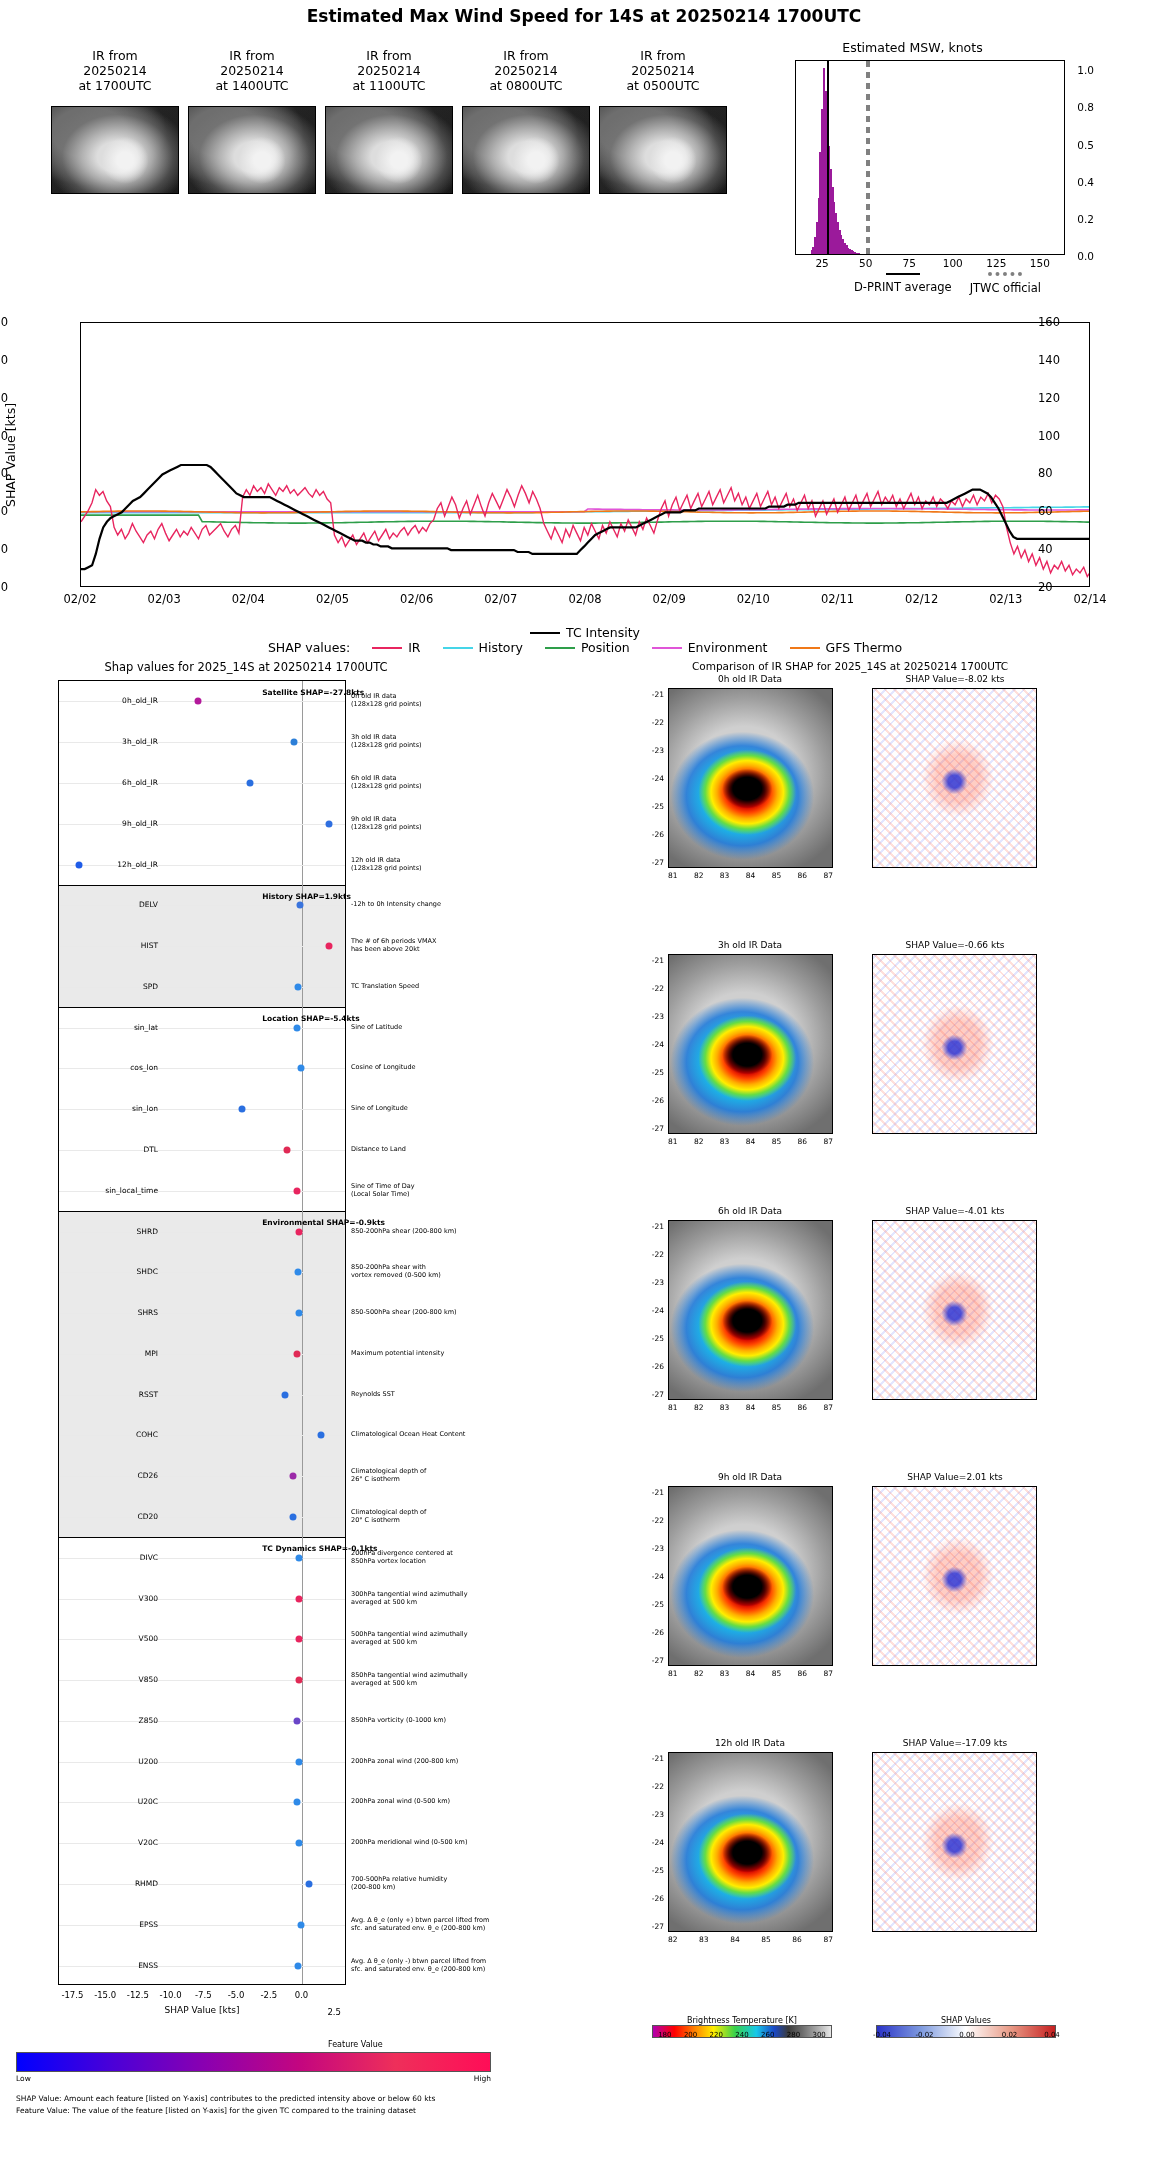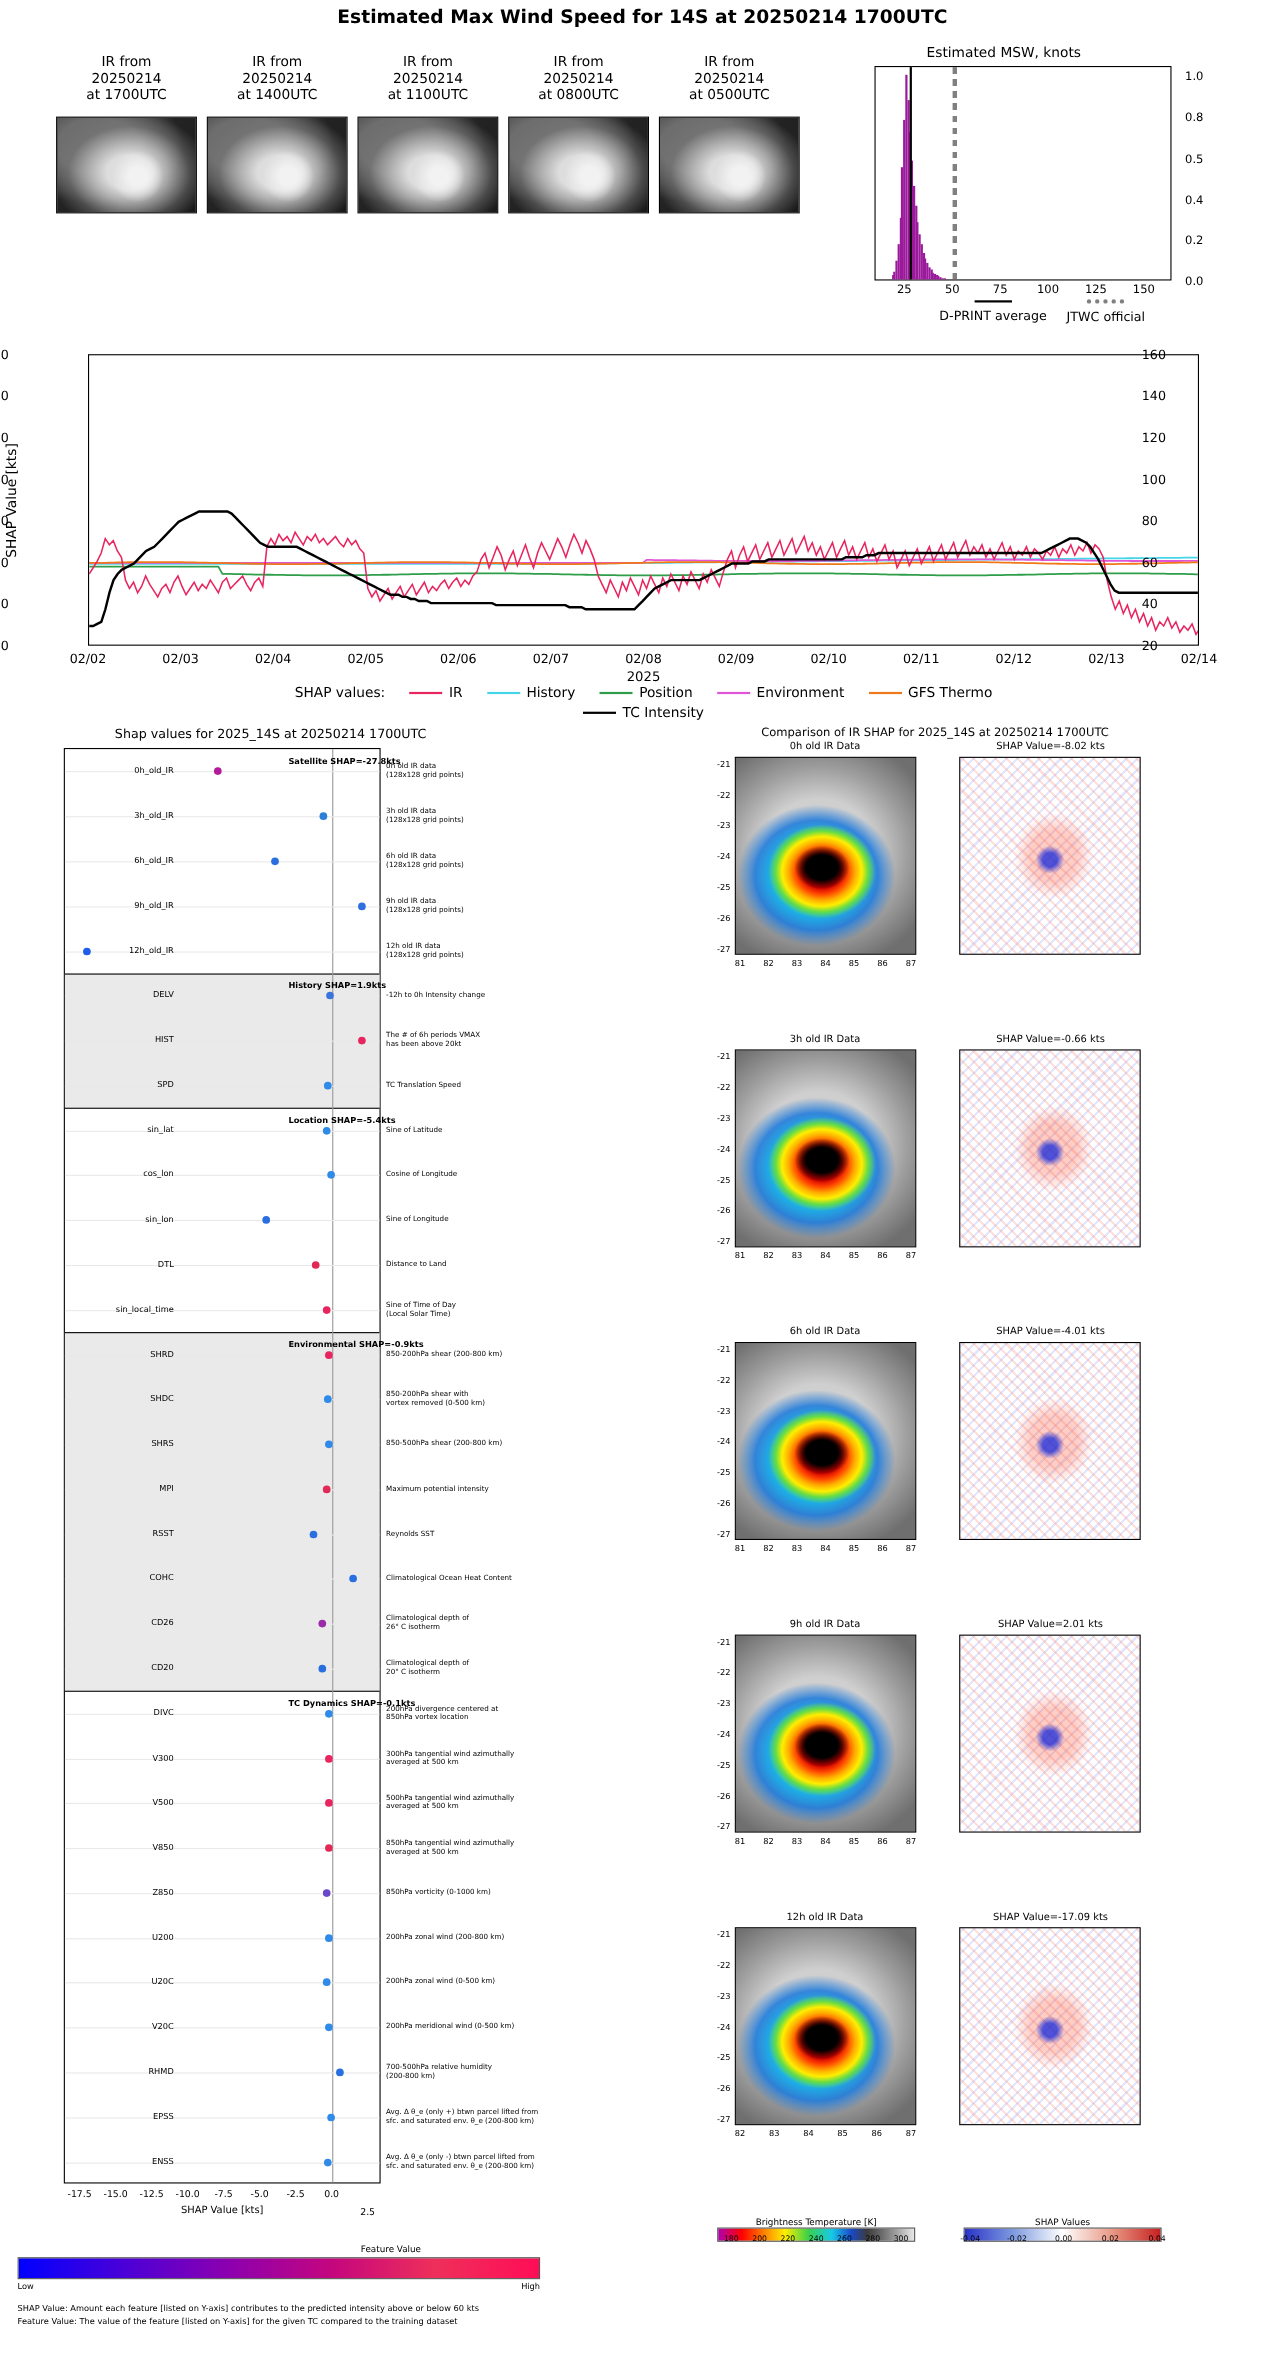--- a/index.html
+++ b/index.html
@@ -255,22 +255,27 @@
         <polyline points="0.0,189.7 3.7,189.7 7.3,189.7 11.0,189.7 14.7,189.7 18.4,189.7 22.0,189.7 25.7,189.7 29.4,189.7 33.1,189.7 36.7,189.7 40.4,189.7 44.1,189.7 47.7,189.7 51.4,189.7 55.1,189.7 58.8,189.7 62.4,189.7 66.1,189.7 69.8,189.7 73.5,189.7 77.1,189.7 80.8,189.7 84.5,189.7 88.1,189.7 91.8,189.7 95.5,189.7 99.2,189.7 102.8,189.7 106.5,189.7 110.2,189.7 113.9,189.7 117.5,189.7 121.2,189.7 124.9,189.7 128.5,189.7 132.2,189.7 135.9,189.7 139.6,189.7 143.2,189.7 146.9,189.7 150.6,189.7 154.3,189.7 157.9,189.7 161.6,189.7 165.3,189.7 168.9,189.7 172.6,189.7 176.3,189.7 180.0,189.7 183.6,189.7 187.3,189.7 191.0,189.7 194.7,189.7 198.3,189.7 202.0,189.7 205.7,189.7 209.3,189.7 213.0,189.7 216.7,189.7 220.4,189.7 224.0,189.7 227.7,189.7 231.4,189.7 235.1,189.7 238.7,189.7 242.4,189.7 246.1,189.7 249.7,189.7 253.4,189.7 257.1,189.7 260.8,189.7 264.4,189.7 268.1,189.7 271.8,189.7 275.5,189.7 279.1,189.7 282.8,189.7 286.5,189.7 290.1,189.7 293.8,189.7 297.5,189.7 301.2,189.7 304.8,189.7 308.5,189.7 312.2,189.7 315.9,189.7 319.5,189.7 323.2,189.7 326.9,189.7 330.5,189.7 334.2,189.7 337.9,189.7 341.6,189.7 345.2,189.7 348.9,189.7 352.6,189.7 356.3,189.7 359.9,189.7 363.6,189.7 367.3,189.7 370.9,189.7 374.6,189.7 378.3,189.7 382.0,189.7 385.6,189.7 389.3,189.7 393.0,189.7 396.7,189.7 400.3,189.7 404.0,189.7 407.7,189.7 411.3,189.7 415.0,189.7 418.7,189.7 422.4,189.7 426.0,189.7 429.7,189.7 433.4,189.7 437.1,189.7 440.7,189.7 444.4,189.7 448.1,189.7 451.7,189.7 455.4,189.3 459.1,189.2 462.8,189.2 466.4,189.2 470.1,189.1 473.8,189.1 477.5,189.1 481.1,189.0 484.8,189.0 488.5,189.0 492.1,188.9 495.8,188.9 499.5,188.8 503.2,188.8 506.8,188.8 510.5,188.7 514.2,188.7 517.9,188.7 521.5,188.6 525.2,188.6 528.9,188.6 532.5,188.5 536.2,188.5 539.9,188.5 543.6,188.4 547.2,188.4 550.9,188.3 554.6,188.3 558.3,188.3 561.9,188.2 565.6,188.2 569.3,188.2 572.9,188.1 576.6,188.1 580.3,188.1 584.0,188.0 587.6,188.0 591.3,188.0 595.0,187.9 598.7,187.9 602.3,187.8 606.0,187.8 609.7,187.8 613.3,187.7 617.0,187.7 620.7,187.7 624.4,187.6 628.0,187.6 631.7,187.6 635.4,187.5 639.1,187.5 642.7,187.5 646.4,187.4 650.1,187.4 653.7,187.3 657.4,187.3 661.1,187.3 664.8,187.2 668.4,187.2 672.1,187.2 675.8,187.1 679.5,187.1 683.1,187.1 686.8,187.0 690.5,187.0 694.1,187.0 697.8,186.9 701.5,186.9 705.2,186.8 708.8,186.8 712.5,186.8 716.2,186.7 719.9,186.7 723.5,186.7 727.2,186.6 730.9,186.6 734.5,186.6 738.2,186.5 741.9,186.5 745.6,186.4 749.2,186.4 752.9,186.4 756.6,186.3 760.3,186.3 763.9,186.3 767.6,186.2 771.3,186.2 774.9,186.2 778.6,186.1 782.3,186.1 786.0,186.1 789.6,186.0 793.3,186.0 797.0,185.9 800.7,185.9 804.3,185.9 808.0,185.8 811.7,185.8 815.3,185.8 819.0,185.7 822.7,185.7 826.4,185.7 830.0,185.6 833.7,185.6 837.4,185.6 841.1,185.5 844.7,185.5 848.4,185.4 852.1,185.4 855.7,185.4 859.4,185.3 863.1,185.3 866.8,185.3 870.4,185.2 874.1,185.2 877.8,185.2 881.5,185.1 885.1,185.1 888.8,185.1 892.5,185.0 896.1,185.0 899.8,184.9 903.5,184.9 907.2,184.9 910.8,184.8 914.5,184.8 918.2,184.8 921.9,184.7 925.5,184.7 929.2,184.7 932.9,184.6 936.5,184.6 940.2,184.6 943.9,184.5 947.6,184.5 951.2,184.4 954.9,184.4 958.6,184.4 962.3,184.3 965.9,184.3 969.6,184.3 973.3,184.2 976.9,184.2 980.6,184.2 984.3,184.1 988.0,184.1 991.6,184.1 995.3,184.0 999.0,184.0 1002.7,183.9 1006.3,183.9 1010.0,183.9" fill="none" stroke="#45d5e8" stroke-width="1.6"></polyline>
         <polyline points="0.0,192.1 3.7,192.1 7.3,192.1 11.0,192.1 14.7,192.1 18.4,192.1 22.0,192.1 25.7,192.1 29.4,192.1 33.1,192.1 36.7,192.1 40.4,192.1 44.1,192.1 47.7,192.1 51.4,192.1 55.1,192.1 58.8,192.1 62.4,192.1 66.1,192.1 69.8,192.1 73.5,192.1 77.1,192.1 80.8,192.1 84.5,192.1 88.1,192.1 91.8,192.1 95.5,192.1 99.2,192.1 102.8,192.1 106.5,192.1 110.2,192.1 113.9,192.1 117.5,192.1 121.2,198.7 124.9,198.7 128.5,198.8 132.2,198.9 135.9,199.0 139.6,199.0 143.2,199.1 146.9,199.2 150.6,199.3 154.3,199.3 157.9,199.4 161.6,199.5 165.3,199.5 168.9,199.6 172.6,199.7 176.3,199.7 180.0,199.8 183.6,199.8 187.3,199.9 191.0,199.9 194.7,200.0 198.3,200.0 202.0,200.0 205.7,200.0 209.3,200.1 213.0,200.1 216.7,200.1 220.4,200.1 224.0,200.1 227.7,200.0 231.4,200.0 235.1,200.0 238.7,200.0 242.4,199.9 246.1,199.9 249.7,199.8 253.4,199.8 257.1,199.7 260.8,199.7 264.4,199.6 268.1,199.5 271.8,199.5 275.5,199.4 279.1,199.3 282.8,199.2 286.5,199.2 290.1,199.1 293.8,199.0 297.5,198.9 301.2,198.9 304.8,198.8 308.5,198.7 312.2,198.7 315.9,198.6 319.5,198.5 323.2,198.5 326.9,198.4 330.5,198.4 334.2,198.3 337.9,198.3 341.6,198.3 345.2,198.2 348.9,198.2 352.6,198.2 356.3,198.2 359.9,198.2 363.6,198.2 367.3,198.2 370.9,198.2 374.6,198.2 378.3,198.3 382.0,198.3 385.6,198.3 389.3,198.4 393.0,198.4 396.7,198.5 400.3,198.5 404.0,198.6 407.7,198.6 411.3,198.7 415.0,198.8 418.7,198.8 422.4,198.9 426.0,199.0 429.7,199.1 433.4,199.1 437.1,199.2 440.7,199.3 444.4,199.4 448.1,199.4 451.7,199.5 455.4,199.6 459.1,199.6 462.8,199.7 466.4,199.8 470.1,199.8 473.8,199.9 477.5,199.9 481.1,200.0 484.8,200.0 488.5,200.0 492.1,200.0 495.8,200.1 499.5,200.1 503.2,200.1 506.8,200.1 510.5,200.1 514.2,200.1 517.9,200.0 521.5,200.0 525.2,200.0 528.9,199.9 532.5,199.9 536.2,199.9 539.9,199.8 543.6,199.8 547.2,199.7 550.9,199.6 554.6,199.6 558.3,199.5 561.9,199.4 565.6,199.4 569.3,199.3 572.9,199.2 576.6,199.1 580.3,199.1 584.0,199.0 587.6,198.9 591.3,198.8 595.0,198.8 598.7,198.7 602.3,198.6 606.0,198.6 609.7,198.5 613.3,198.5 617.0,198.4 620.7,198.4 624.4,198.3 628.0,198.3 631.7,198.2 635.4,198.2 639.1,198.2 642.7,198.2 646.4,198.2 650.1,198.2 653.7,198.2 657.4,198.2 661.1,198.2 664.8,198.2 668.4,198.3 672.1,198.3 675.8,198.3 679.5,198.4 683.1,198.4 686.8,198.5 690.5,198.5 694.1,198.6 697.8,198.7 701.5,198.7 705.2,198.8 708.8,198.9 712.5,199.0 716.2,199.0 719.9,199.1 723.5,199.2 727.2,199.3 730.9,199.3 734.5,199.4 738.2,199.5 741.9,199.5 745.6,199.6 749.2,199.7 752.9,199.7 756.6,199.8 760.3,199.8 763.9,199.9 767.6,199.9 771.3,200.0 774.9,200.0 778.6,200.0 782.3,200.0 786.0,200.1 789.6,200.1 793.3,200.1 797.0,200.1 800.7,200.1 804.3,200.0 808.0,200.0 811.7,200.0 815.3,200.0 819.0,199.9 822.7,199.9 826.4,199.8 830.0,199.8 833.7,199.7 837.4,199.7 841.1,199.6 844.7,199.5 848.4,199.5 852.1,199.4 855.7,199.3 859.4,199.3 863.1,199.2 866.8,199.1 870.4,199.0 874.1,198.9 877.8,198.9 881.5,198.8 885.1,198.7 888.8,198.7 892.5,198.6 896.1,198.5 899.8,198.5 903.5,198.4 907.2,198.4 910.8,198.3 914.5,198.3 918.2,198.3 921.9,198.2 925.5,198.2 929.2,198.2 932.9,198.2 936.5,198.2 940.2,198.2 943.9,198.2 947.6,198.2 951.2,198.2 954.9,198.2 958.6,198.3 962.3,198.3 965.9,198.4 969.6,198.4 973.3,198.5 976.9,198.5 980.6,198.6 984.3,198.6 988.0,198.7 991.6,198.8 995.3,198.8 999.0,198.9 1002.7,199.0 1006.3,199.1 1010.0,199.1" fill="none" stroke="#2e9e4a" stroke-width="1.6"></polyline>
         <polyline points="0.0,188.7 3.7,188.7 7.3,188.7 11.0,188.7 14.7,188.7 18.4,188.7 22.0,188.7 25.7,188.7 29.4,188.7 33.1,188.7 36.7,188.7 40.4,188.7 44.1,188.7 47.7,188.7 51.4,188.7 55.1,188.7 58.8,188.7 62.4,188.7 66.1,188.7 69.8,188.7 73.5,188.7 77.1,188.7 80.8,188.7 84.5,188.7 88.1,188.7 91.8,188.7 95.5,188.7 99.2,188.7 102.8,188.7 106.5,188.7 110.2,188.7 113.9,188.7 117.5,188.7 121.2,188.7 124.9,188.7 128.5,188.7 132.2,188.7 135.9,188.7 139.6,188.7 143.2,188.7 146.9,188.7 150.6,188.7 154.3,188.7 157.9,188.7 161.6,188.7 165.3,188.7 168.9,188.7 172.6,188.7 176.3,188.7 180.0,188.7 183.6,188.7 187.3,188.7 191.0,188.7 194.7,188.7 198.3,188.7 202.0,188.7 205.7,188.7 209.3,188.7 213.0,188.7 216.7,188.7 220.4,188.7 224.0,188.7 227.7,188.7 231.4,188.7 235.1,188.7 238.7,188.7 242.4,188.7 246.1,188.7 249.7,188.7 253.4,188.7 257.1,188.7 260.8,188.7 264.4,188.7 268.1,188.7 271.8,188.7 275.5,188.7 279.1,188.7 282.8,188.7 286.5,188.7 290.1,188.7 293.8,188.7 297.5,188.7 301.2,188.7 304.8,188.7 308.5,188.7 312.2,188.7 315.9,188.7 319.5,188.7 323.2,188.7 326.9,188.7 330.5,188.7 334.2,188.7 337.9,188.7 341.6,188.7 345.2,188.7 348.9,188.7 352.6,188.7 356.3,188.7 359.9,188.7 363.6,188.7 367.3,188.7 370.9,188.7 374.6,188.7 378.3,188.7 382.0,188.7 385.6,188.7 389.3,188.7 393.0,188.7 396.7,188.7 400.3,188.7 404.0,188.7 407.7,188.7 411.3,188.7 415.0,188.7 418.7,188.7 422.4,188.7 426.0,188.7 429.7,188.7 433.4,188.7 437.1,188.7 440.7,188.7 444.4,188.7 448.1,188.7 451.7,188.7 455.4,188.7 459.1,188.7 462.8,188.7 466.4,188.7 470.1,188.7 473.8,188.7 477.5,188.7 481.1,188.7 484.8,188.7 488.5,188.7 492.1,188.7 495.8,188.7 499.5,188.7 503.2,188.7 506.8,186.0 510.5,186.0 514.2,186.1 517.9,186.1 521.5,186.2 525.2,186.2 528.9,186.3 532.5,186.3 536.2,186.4 539.9,186.4 543.6,186.5 547.2,186.5 550.9,186.5 554.6,186.6 558.3,186.6 561.9,186.7 565.6,186.7 569.3,186.8 572.9,186.8 576.6,186.8 580.3,186.9 584.0,186.9 587.6,186.9 591.3,186.9 595.0,187.0 598.7,187.0 602.3,187.0 606.0,187.0 609.7,187.0 613.3,187.0 617.0,187.0 620.7,187.0 624.4,187.0 628.0,187.0 631.7,187.0 635.4,187.0 639.1,187.0 642.7,186.9 646.4,186.9 650.1,186.9 653.7,186.9 657.4,186.8 661.1,186.8 664.8,186.8 668.4,186.7 672.1,186.7 675.8,186.6 679.5,186.6 683.1,186.5 686.8,186.5 690.5,186.5 694.1,186.4 697.8,186.4 701.5,186.3 705.2,186.3 708.8,186.2 712.5,186.2 716.2,186.1 719.9,186.1 723.5,186.0 727.2,186.0 730.9,185.9 734.5,185.9 738.2,185.8 741.9,185.8 745.6,185.8 749.2,185.7 752.9,185.7 756.6,185.7 760.3,185.6 763.9,185.6 767.6,185.6 771.3,185.6 774.9,185.5 778.6,185.5 782.3,185.5 786.0,185.5 789.6,185.5 793.3,185.5 797.0,185.5 800.7,185.5 804.3,185.5 808.0,185.5 811.7,185.5 815.3,185.6 819.0,185.6 822.7,185.6 826.4,185.6 830.0,185.7 833.7,185.7 837.4,185.7 841.1,185.8 844.7,185.8 848.4,185.8 852.1,185.9 855.7,185.9 859.4,186.0 863.1,186.0 866.8,186.1 870.4,186.1 874.1,186.2 877.8,186.2 881.5,186.3 885.1,186.3 888.8,186.4 892.5,186.4 896.1,186.5 899.8,186.5 903.5,186.5 907.2,186.6 910.8,186.6 914.5,186.7 918.2,186.7 921.9,186.8 925.5,186.8 929.2,186.8 932.9,186.9 936.5,186.9 940.2,186.9 943.9,186.9 947.6,187.0 951.2,187.0 954.9,187.0 958.6,187.0 962.3,187.0 965.9,187.0 969.6,187.0 973.3,187.0 976.9,187.0 980.6,187.0 984.3,187.0 988.0,187.0 991.6,187.0 995.3,186.9 999.0,186.9 1002.7,186.9 1006.3,186.9 1010.0,186.8" fill="none" stroke="#e055d8" stroke-width="1.6"></polyline>
         <polyline points="0.0,188.9 3.7,188.8 7.3,188.7 11.0,188.6 14.7,188.6 18.4,188.5 22.0,188.4 25.7,188.3 29.4,188.3 33.1,188.2 36.7,188.1 40.4,188.1 44.1,188.0 47.7,188.0 51.4,188.0 55.1,188.0 58.8,188.0 62.4,188.0 66.1,188.0 69.8,188.0 73.5,188.0 77.1,188.0 80.8,188.1 84.5,188.1 88.1,188.2 91.8,188.2 95.5,188.3 99.2,188.4 102.8,188.5 106.5,188.5 110.2,188.6 113.9,188.7 117.5,188.8 121.2,188.9 124.9,189.0 128.5,189.1 132.2,189.2 135.9,189.2 139.6,189.3 143.2,189.4 146.9,189.5 150.6,189.5 154.3,189.6 157.9,189.7 161.6,189.7 165.3,189.8 168.9,189.8 172.6,189.8 176.3,189.8 180.0,189.9 183.6,189.9 187.3,189.8 191.0,189.8 194.7,189.8 198.3,189.8 202.0,189.7 205.7,189.7 209.3,189.6 213.0,189.6 216.7,189.5 220.4,189.4 224.0,189.4 227.7,189.3 231.4,189.2 235.1,189.1 238.7,189.0 242.4,188.9 246.1,188.9 249.7,188.8 253.4,188.7 257.1,188.6 260.8,188.5 264.4,188.4 268.1,188.4 271.8,188.3 275.5,188.2 279.1,188.2 282.8,188.1 286.5,188.1 290.1,188.0 293.8,188.0 297.5,188.0 301.2,188.0 304.8,188.0 308.5,188.0 312.2,188.0 315.9,188.0 319.5,188.0 323.2,188.1 326.9,188.1 330.5,188.2 334.2,188.2 337.9,188.3 341.6,188.3 345.2,188.4 348.9,188.5 352.6,188.6 356.3,188.7 359.9,188.8 363.6,188.8 367.3,188.9 370.9,189.0 374.6,189.1 378.3,189.2 382.0,189.3 385.6,189.4 389.3,189.4 393.0,189.5 396.7,189.6 400.3,189.6 404.0,189.7 407.7,189.7 411.3,189.8 415.0,189.8 418.7,189.8 422.4,189.8 426.0,189.9 429.7,189.9 433.4,189.8 437.1,189.8 440.7,189.8 444.4,189.8 448.1,189.7 451.7,189.7 455.4,189.6 459.1,189.6 462.8,189.5 466.4,189.4 470.1,189.3 473.8,189.2 477.5,189.2 481.1,189.1 484.8,189.0 488.5,188.9 492.1,188.8 495.8,188.7 499.5,188.6 503.2,188.6 506.8,188.5 510.5,188.4 514.2,188.3 517.9,188.3 521.5,188.2 525.2,188.1 528.9,188.1 532.5,188.0 536.2,188.0 539.9,188.0 543.6,188.0 547.2,188.0 550.9,188.0 554.6,188.0 558.3,188.0 561.9,188.0 565.6,188.0 569.3,188.1 572.9,188.1 576.6,188.2 580.3,188.2 584.0,188.3 587.6,188.4 591.3,188.5 595.0,188.5 598.7,188.6 602.3,188.7 606.0,188.8 609.7,188.9 613.3,189.0 617.0,189.1 620.7,189.2 624.4,189.2 628.0,189.3 631.7,189.4 635.4,189.5 639.1,189.5 642.7,189.6 646.4,189.7 650.1,189.7 653.7,189.8 657.4,189.8 661.1,189.8 664.8,189.8 668.4,189.9 672.1,189.9 675.8,189.8 679.5,189.8 683.1,189.8 686.8,189.8 690.5,189.7 694.1,189.7 697.8,189.6 701.5,189.6 705.2,189.5 708.8,189.4 712.5,189.4 716.2,189.3 719.9,189.2 723.5,189.1 727.2,189.0 730.9,188.9 734.5,188.9 738.2,188.8 741.9,188.7 745.6,188.6 749.2,188.5 752.9,188.4 756.6,188.4 760.3,188.3 763.9,188.2 767.6,188.2 771.3,188.1 774.9,188.1 778.6,188.0 782.3,188.0 786.0,188.0 789.6,188.0 793.3,188.0 797.0,188.0 800.7,188.0 804.3,188.0 808.0,188.0 811.7,188.1 815.3,188.1 819.0,188.2 822.7,188.2 826.4,188.3 830.0,188.4 833.7,188.4 837.4,188.5 841.1,188.6 844.7,188.7 848.4,188.8 852.1,188.9 855.7,188.9 859.4,189.0 863.1,189.1 866.8,189.2 870.4,189.3 874.1,189.4 877.8,189.4 881.5,189.5 885.1,189.6 888.8,189.6 892.5,189.7 896.1,189.7 899.8,189.8 903.5,189.8 907.2,189.8 910.8,189.8 914.5,189.9 918.2,189.9 921.9,189.8 925.5,189.8 929.2,189.8 932.9,189.8 936.5,189.7 940.2,189.7 943.9,189.6 947.6,189.5 951.2,189.5 954.9,189.4 958.6,189.3 962.3,189.2 965.9,189.2 969.6,189.1 973.3,189.0 976.9,188.9 980.6,188.8 984.3,188.7 988.0,188.6 991.6,188.5 995.3,188.5 999.0,188.4 1002.7,188.3 1006.3,188.2 1010.0,188.2" fill="none" stroke="#f07818" stroke-width="1.6"></polyline>
         <polyline points="0.0,198.8 3.7,193.1 7.3,187.4 11.0,179.8 14.7,166.6 18.4,172.3 22.0,168.5 25.7,177.9 29.4,183.6 33.1,204.4 36.7,212.0 40.4,206.3 44.1,215.8 47.7,210.1 51.4,200.6 55.1,208.2 58.8,213.9 62.4,219.6 66.1,212.0 69.8,208.2 73.5,215.8 77.1,206.3 80.8,200.6 84.5,210.1 88.1,217.7 91.8,212.0 95.5,206.3 99.2,213.9 102.8,208.2 106.5,212.0 110.2,204.4 113.9,210.1 117.5,215.8 121.2,206.3 124.9,202.5 128.5,212.0 132.2,208.2 135.9,204.4 139.6,200.6 143.2,208.2 146.9,213.9 150.6,206.3 154.3,202.5 157.9,210.1 161.6,174.1 165.3,166.6 168.9,172.3 172.6,162.8 176.3,168.5 180.0,164.7 183.6,170.4 187.3,160.9 191.0,166.6 194.7,172.3 198.3,164.7 202.0,168.5 205.7,162.8 209.3,170.4 213.0,166.6 216.7,172.3 220.4,168.5 224.0,164.7 227.7,170.4 231.4,174.1 235.1,166.6 238.7,172.3 242.4,168.5 246.1,176.0 249.7,179.8 253.4,212.0 257.1,219.6 260.8,213.9 264.4,223.4 268.1,217.7 271.8,212.0 275.5,221.5 279.1,215.8 282.8,210.1 286.5,219.6 290.1,213.9 293.8,208.2 297.5,217.7 301.2,212.0 304.8,206.3 308.5,215.8 312.2,210.1 315.9,213.9 319.5,208.2 323.2,204.4 326.9,212.0 330.5,206.3 334.2,202.5 337.9,210.1 341.6,204.4 345.2,208.2 348.9,200.6 352.6,196.9 356.3,185.5 359.9,179.8 363.6,193.1 367.3,183.6 370.9,174.1 374.6,181.7 378.3,195.0 382.0,185.5 385.6,177.9 389.3,191.2 393.0,181.7 396.7,172.3 400.3,183.6 404.0,193.1 407.7,179.8 411.3,170.4 415.0,177.9 418.7,185.5 422.4,176.0 426.0,166.6 429.7,174.1 433.4,183.6 437.1,172.3 440.7,162.8 444.4,170.4 448.1,179.8 451.7,168.5 455.4,176.0 459.1,185.5 462.8,200.6 466.4,208.2 470.1,215.8 473.8,204.4 477.5,212.0 481.1,219.6 484.8,206.3 488.5,213.9 492.1,202.5 495.8,210.1 499.5,217.7 503.2,204.4 506.8,212.0 510.5,200.6 514.2,208.2 517.9,215.8 521.5,202.5 525.2,210.1 528.9,198.8 532.5,206.3 536.2,213.9 539.9,200.6 543.6,208.2 547.2,196.9 550.9,204.4 554.6,212.0 558.3,198.8 561.9,206.3 565.6,195.0 569.3,202.5 572.9,210.1 576.6,196.9 580.3,185.5 584.0,177.9 587.6,193.1 591.3,181.7 595.0,174.1 598.7,187.4 602.3,179.8 606.0,172.3 609.7,185.5 613.3,177.9 617.0,170.4 620.7,183.6 624.4,176.0 628.0,168.5 631.7,181.7 635.4,174.1 639.1,166.6 642.7,179.8 646.4,172.3 650.1,164.7 653.7,177.9 657.4,170.4 661.1,181.7 664.8,174.1 668.4,185.5 672.1,177.9 675.8,170.4 679.5,183.6 683.1,176.0 686.8,168.5 690.5,181.7 694.1,174.1 697.8,185.5 701.5,177.9 705.2,170.4 708.8,183.6 712.5,176.0 716.2,187.4 719.9,179.8 723.5,172.3 727.2,185.5 730.9,177.9 734.5,193.1 738.2,185.5 741.9,177.9 745.6,191.2 749.2,183.6 752.9,176.0 756.6,189.3 760.3,181.7 763.9,174.1 767.6,187.4 771.3,179.8 774.9,172.3 778.6,185.5 782.3,177.9 786.0,170.4 789.6,183.6 793.3,176.0 797.0,168.5 800.7,181.7 804.3,174.1 808.0,179.8 811.7,172.3 815.3,183.6 819.0,176.0 822.7,185.5 826.4,177.9 830.0,170.4 833.7,181.7 837.4,174.1 841.1,185.5 844.7,177.9 848.4,181.7 852.1,174.1 855.7,183.6 859.4,176.0 863.1,179.8 866.8,185.5 870.4,177.9 874.1,181.7 877.8,174.1 881.5,183.6 885.1,176.0 888.8,179.8 892.5,172.3 896.1,181.7 899.8,174.1 903.5,177.9 907.2,170.4 910.8,179.8 914.5,172.3 918.2,176.0 921.9,183.6 925.5,204.4 929.2,219.6 932.9,230.9 936.5,223.4 940.2,234.7 943.9,227.1 947.6,238.5 951.2,230.9 954.9,242.3 958.6,234.7 962.3,246.1 965.9,238.5 969.6,249.9 973.3,242.3 976.9,246.1 980.6,238.5 984.3,248.0 988.0,242.3 991.6,251.8 995.3,246.1 999.0,249.9 1002.7,244.2 1006.3,253.6 1010.0,248.0" fill="none" stroke="#e8255f" stroke-width="1.4"></polyline>
         <polyline points="0.0,246.1 3.7,246.1 7.4,244.2 11.1,242.3 14.8,230.9 18.5,215.8 22.2,204.4 25.9,198.8 29.6,195.0 33.3,193.1 37.0,191.2 40.7,189.3 44.4,185.5 48.1,181.7 51.8,177.9 55.5,176.0 59.2,174.1 62.9,170.4 66.6,166.6 70.3,162.8 74.0,159.0 77.7,155.2 81.4,151.4 85.1,149.5 88.8,147.6 92.5,145.8 96.2,143.9 99.9,142.0 103.6,142.0 107.3,142.0 111.0,142.0 114.7,142.0 118.4,142.0 122.1,142.0 125.8,142.0 129.5,143.9 133.2,147.6 136.9,151.4 140.6,155.2 144.3,159.0 148.0,162.8 151.7,166.6 155.4,170.4 159.1,172.3 162.8,174.1 166.5,174.1 170.2,174.1 173.9,174.1 177.6,174.1 181.3,174.1 185.0,174.1 188.7,174.1 192.4,176.0 196.1,177.9 199.8,179.8 203.5,181.7 207.2,183.6 210.9,185.5 214.6,187.4 218.3,189.3 222.0,191.2 225.7,193.1 229.4,195.0 233.1,196.9 236.8,198.8 240.5,200.6 244.2,202.5 247.9,204.4 251.6,206.3 255.3,208.2 259.0,210.1 262.7,212.0 266.4,213.9 270.1,215.8 273.8,217.7 277.5,217.7 281.2,217.7 284.9,219.6 288.6,219.6 292.3,221.5 296.0,221.5 299.7,223.4 303.4,223.4 307.1,223.4 310.8,225.3 314.5,225.3 318.2,225.3 321.9,225.3 325.6,225.3 329.3,225.3 333.0,225.3 336.7,225.3 340.4,225.3 344.1,225.3 347.8,225.3 351.5,225.3 355.2,225.3 358.9,225.3 362.6,225.3 366.3,225.3 370.0,227.1 373.7,227.1 377.4,227.1 381.1,227.1 384.8,227.1 388.5,227.1 392.2,227.1 395.9,227.1 399.6,227.1 403.3,227.1 407.0,227.1 410.7,227.1 414.4,227.1 418.1,227.1 421.8,227.1 425.5,227.1 429.2,227.1 432.9,227.1 436.6,229.0 440.3,229.0 444.0,229.0 447.7,229.0 451.4,230.9 455.1,230.9 458.8,230.9 462.5,230.9 466.2,230.9 469.9,230.9 473.6,230.9 477.3,230.9 481.0,230.9 484.7,230.9 488.4,230.9 492.1,230.9 495.8,230.9 499.5,227.1 503.2,223.4 506.8,219.6 510.5,215.8 514.2,212.0 517.9,210.1 521.6,208.2 525.3,206.3 529.0,204.4 532.7,204.4 536.4,204.4 540.1,204.4 543.8,204.4 547.5,204.4 551.2,204.4 554.9,204.4 558.6,202.5 562.3,200.6 566.0,198.8 569.7,196.9 573.4,195.0 577.1,193.1 580.8,191.2 584.5,189.3 588.2,189.3 591.9,189.3 595.6,189.3 599.3,189.3 603.0,187.4 606.7,187.4 610.4,187.4 614.1,187.4 617.8,185.5 621.5,185.5 625.2,185.5 628.9,185.5 632.6,185.5 636.3,185.5 640.0,185.5 643.7,185.5 647.4,185.5 651.1,185.5 654.8,185.5 658.5,185.5 662.2,185.5 665.9,185.5 669.6,185.5 673.3,185.5 677.0,185.5 680.7,185.5 684.4,185.5 688.1,183.6 691.8,183.6 695.5,183.6 699.2,183.6 702.9,183.6 706.6,181.7 710.3,181.7 714.0,181.7 717.7,179.8 721.4,179.8 725.1,179.8 728.8,179.8 732.5,179.8 736.2,179.8 739.9,179.8 743.6,179.8 747.3,179.8 751.0,179.8 754.7,179.8 758.4,179.8 762.1,179.8 765.8,179.8 769.5,179.8 773.2,179.8 776.9,179.8 780.6,179.8 784.3,179.8 788.0,179.8 791.7,179.8 795.4,179.8 799.1,179.8 802.8,179.8 806.5,179.8 810.2,179.8 813.9,179.8 817.6,179.8 821.3,179.8 825.0,179.8 828.7,179.8 832.4,179.8 836.1,179.8 839.8,179.8 843.5,179.8 847.2,179.8 850.9,179.8 854.6,179.8 858.3,179.8 862.0,179.8 865.7,179.8 869.4,177.9 873.1,176.0 876.8,174.1 880.5,172.3 884.2,170.4 887.9,168.5 891.6,166.6 895.3,166.6 899.0,166.6 902.7,168.5 906.4,170.4 910.1,174.1 913.8,179.8 917.5,185.5 921.2,193.1 924.9,200.6 928.6,208.2 932.3,213.9 936.0,215.8 939.7,215.8 943.4,215.8 947.1,215.8 950.8,215.8 954.5,215.8 958.2,215.8 961.9,215.8 965.6,215.8 969.3,215.8 973.0,215.8 976.7,215.8 980.4,215.8 984.1,215.8 987.8,215.8 991.5,215.8 995.2,215.8 998.9,215.8 1002.6,215.8 1006.3,215.8 1010.0,215.8" fill="none" stroke="#000000" stroke-width="2.2"></polyline>
       </svg>
   </div>
   <div id="ts-ylab-l">SHAP Value [kts]</div>
 
-  <div class="abs" id="ts-xlab">2025</div>
   <div class="abs" id="ts-legend">
+    <div class="row" style="margin-top:3px">
+      <span class="lg">
+          <span class="lgline" style="border-color:#000"></span>
+          <span>TC Intensity</span>
+        </span>
+    </div>
     <div class="row">
       <span>SHAP values:</span>
       <span class="lg">
           <span class="lgline" style="border-color:#e8255f"></span>
           <span>IR</span>
         </span>
       <span class="lg">
           <span class="lgline" style="border-color:#45d5e8"></span>
           <span>History</span>
         </span>
@@ -278,26 +283,20 @@
           <span class="lgline" style="border-color:#2e9e4a"></span>
           <span>Position</span>
         </span>
       <span class="lg">
           <span class="lgline" style="border-color:#e055d8"></span>
           <span>Environment</span>
         </span>
       <span class="lg">
           <span class="lgline" style="border-color:#f07818"></span>
           <span>GFS Thermo</span>
-        </span>
-    </div>
-    <div class="row" style="margin-top:3px">
-      <span class="lg">
-          <span class="lgline" style="border-color:#000"></span>
-          <span>TC Intensity</span>
         </span>
     </div>
   </div>
 <div class="ty" style="top: 22px;">100</div>
     <div class="ty" style="top: 59.8571px;">80</div>
     <div class="ty" style="top: 97.7143px;">60</div>
     <div class="ty" style="top: 135.571px;">40</div>
     <div class="ty" style="top: 173.429px;">20</div>
     <div class="ty" style="top: 211.286px;">0</div>
     <div class="ty" style="top: 249.143px;">-20</div>

